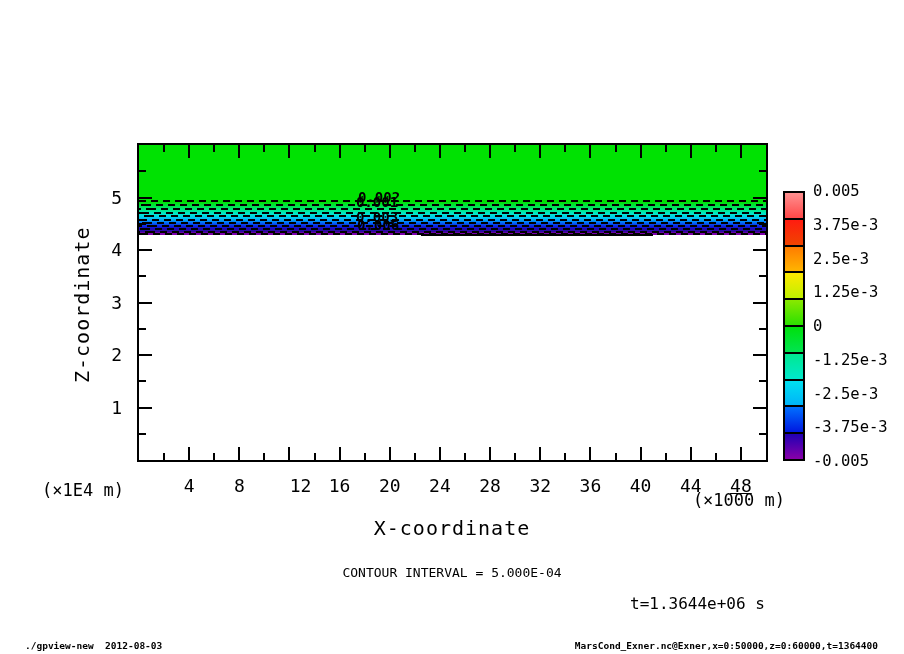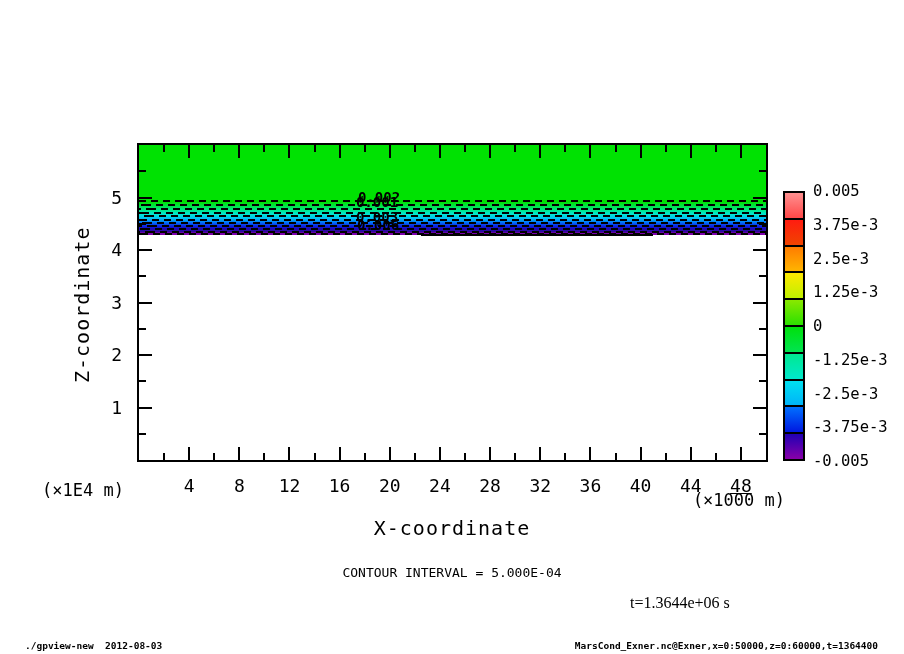--- a/index.html
+++ b/index.html
@@ -18,21 +18,21 @@
               transform:rotate(180deg);text-align:center;font-size:20px;letter-spacing:1px;}
   .yunit{left:42px;top:480px;font-size:17px;}
   .xunit{left:640px;top:490px;width:145px;text-align:right;font-size:17px;}
   .xlabel{left:0;width:904px;top:516px;text-align:center;font-size:20px;letter-spacing:1px;}
   .cbar{left:783px;top:191px;width:22px;height:270px;border:2px solid #000;box-sizing:border-box;
         display:flex;flex-direction:column;}
   .cbar .seg{flex:1;}
   .cbar .seg:not(:last-child){border-bottom:2px solid #000;}
   .cbarlabels .cblab{position:absolute;left:813px;height:18px;line-height:18px;font-size:15.5px;white-space:nowrap;}
   .ci{left:202px;top:565px;width:500px;text-align:center;font-size:13px;}
-  .time{left:630px;top:594px;font-size:16px;font-family:Liberation Serif, serif;}
+  .time{left:630px;top:594px;font-size:16px;}
   .footL{left:25px;top:640px;font-size:9.5px;font-weight:bold;white-space:pre;}
   .footR{left:478px;top:640px;width:400px;text-align:right;font-size:9.5px;font-weight:bold;white-space:pre;}
 </style>
 </head>
 <body>
 
 <div class="fig">
 
   <div class="abs ylabel-rot">Z-coordinate</div>
   <div class="abs yunit">(×1E4 m)</div>
@@ -125,21 +125,21 @@
       <div class="tick" style="top: 130.25px; height: 2px; width: 7px; right: 0px;"></div>
       <div class="tick" style="top: 77.75px; height: 2px; width: 7px; left: 0px;"></div>
       <div class="tick" style="top: 77.75px; height: 2px; width: 7px; right: 0px;"></div>
       <div class="tick" style="top: 25.25px; height: 2px; width: 7px; left: 0px;"></div>
       <div class="tick" style="top: 25.25px; height: 2px; width: 7px; right: 0px;"></div>
     </div>
 
   <div class="abs xlabels" id="xlabels">
       <div class="xlab" style="left: 189.16px; top: 475px;">4</div>
       <div class="xlab" style="left: 239.32px; top: 475px;">8</div>
-      <div class="xlab" style="left: 289.48px; top: 475px;">12</div>
+      <div class="xlab" style="left: 289.48px; top: 475px; text-align: right;">12</div>
       <div class="xlab" style="left: 339.64px; top: 475px;">16</div>
       <div class="xlab" style="left: 389.8px; top: 475px;">20</div>
       <div class="xlab" style="left: 439.96px; top: 475px;">24</div>
       <div class="xlab" style="left: 490.12px; top: 475px;">28</div>
       <div class="xlab" style="left: 540.28px; top: 475px;">32</div>
       <div class="xlab" style="left: 590.44px; top: 475px;">36</div>
       <div class="xlab" style="left: 640.6px; top: 475px;">40</div>
       <div class="xlab" style="left: 690.76px; top: 475px;">44</div>
       <div class="xlab" style="left: 740.92px; top: 475px; text-decoration: underline;">48</div>
     </div>

